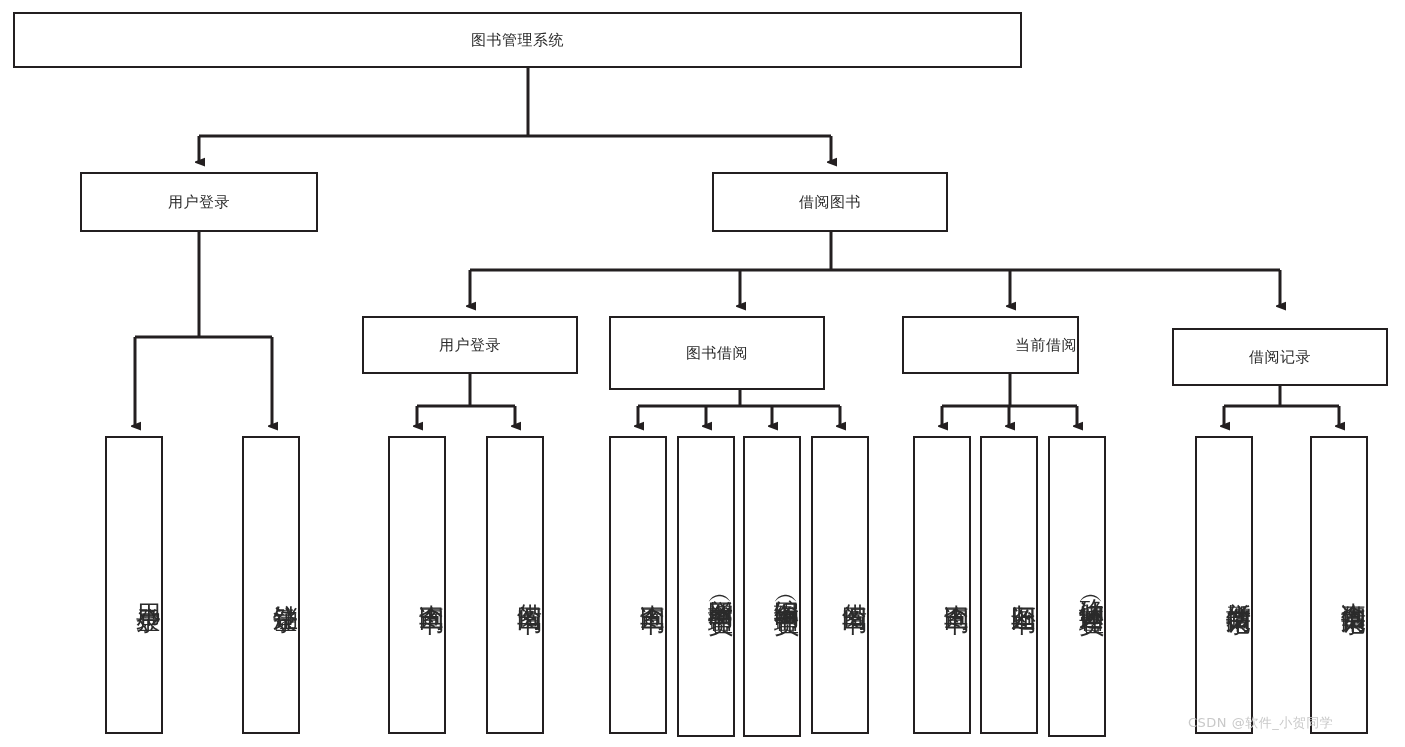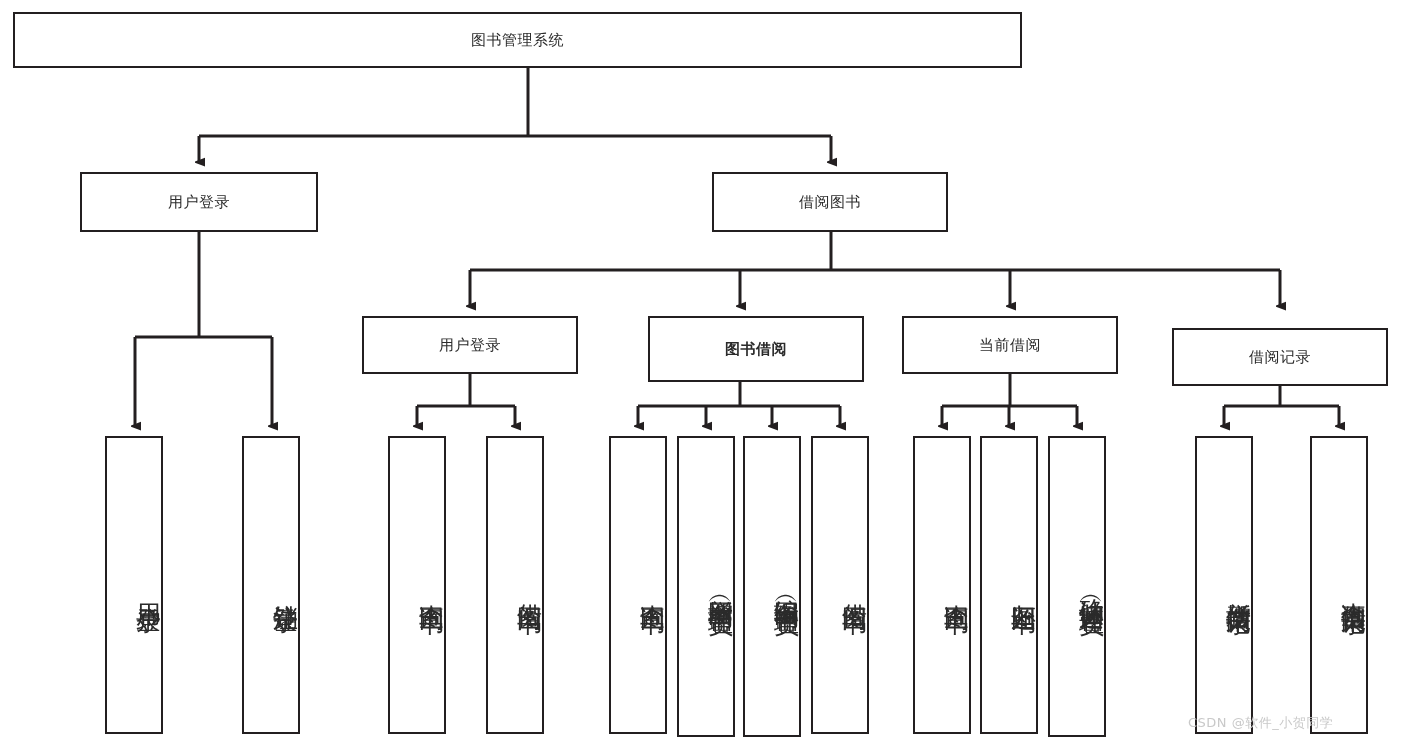--- a/index.html
+++ b/index.html
@@ -127,24 +127,24 @@
         <span>用户登录</span>
       </div>
       <div class="node horiz" style="left: 712px; top: 172px; width: 236px; height: 60px;">
         <span>借阅图书</span>
       </div>
     </div>
   <div id="level2-layer">
       <div class="node horiz" style="left: 362px; top: 316px; width: 216px; height: 58px;">
         <span>用户登录</span>
       </div>
-      <div class="node horiz" style="left: 648px; top: 316px; width: 216px; height: 66px; font-weight: bold;">
+      <div class="node horiz" style="left: 609px; top: 316px; width: 216px; height: 74px;">
         <span>图书借阅</span>
       </div>
-      <div class="node horiz" style="left: 902px; top: 316px; width: 216px; height: 58px;">
+      <div class="node horiz" style="left: 902px; top: 316px; width: 177px; height: 58px; justify-content: flex-end;">
         <span>当前借阅</span>
       </div>
       <div class="node horiz" style="left: 1172px; top: 328px; width: 216px; height: 58px;">
         <span>借阅记录</span>
       </div>
     </div>
   <div id="leaves-layer">
       <div class="node vert" style="left: 105px; top: 436px; width: 58px; height: 298px;">
         <span>用户登录</span>
       </div>

